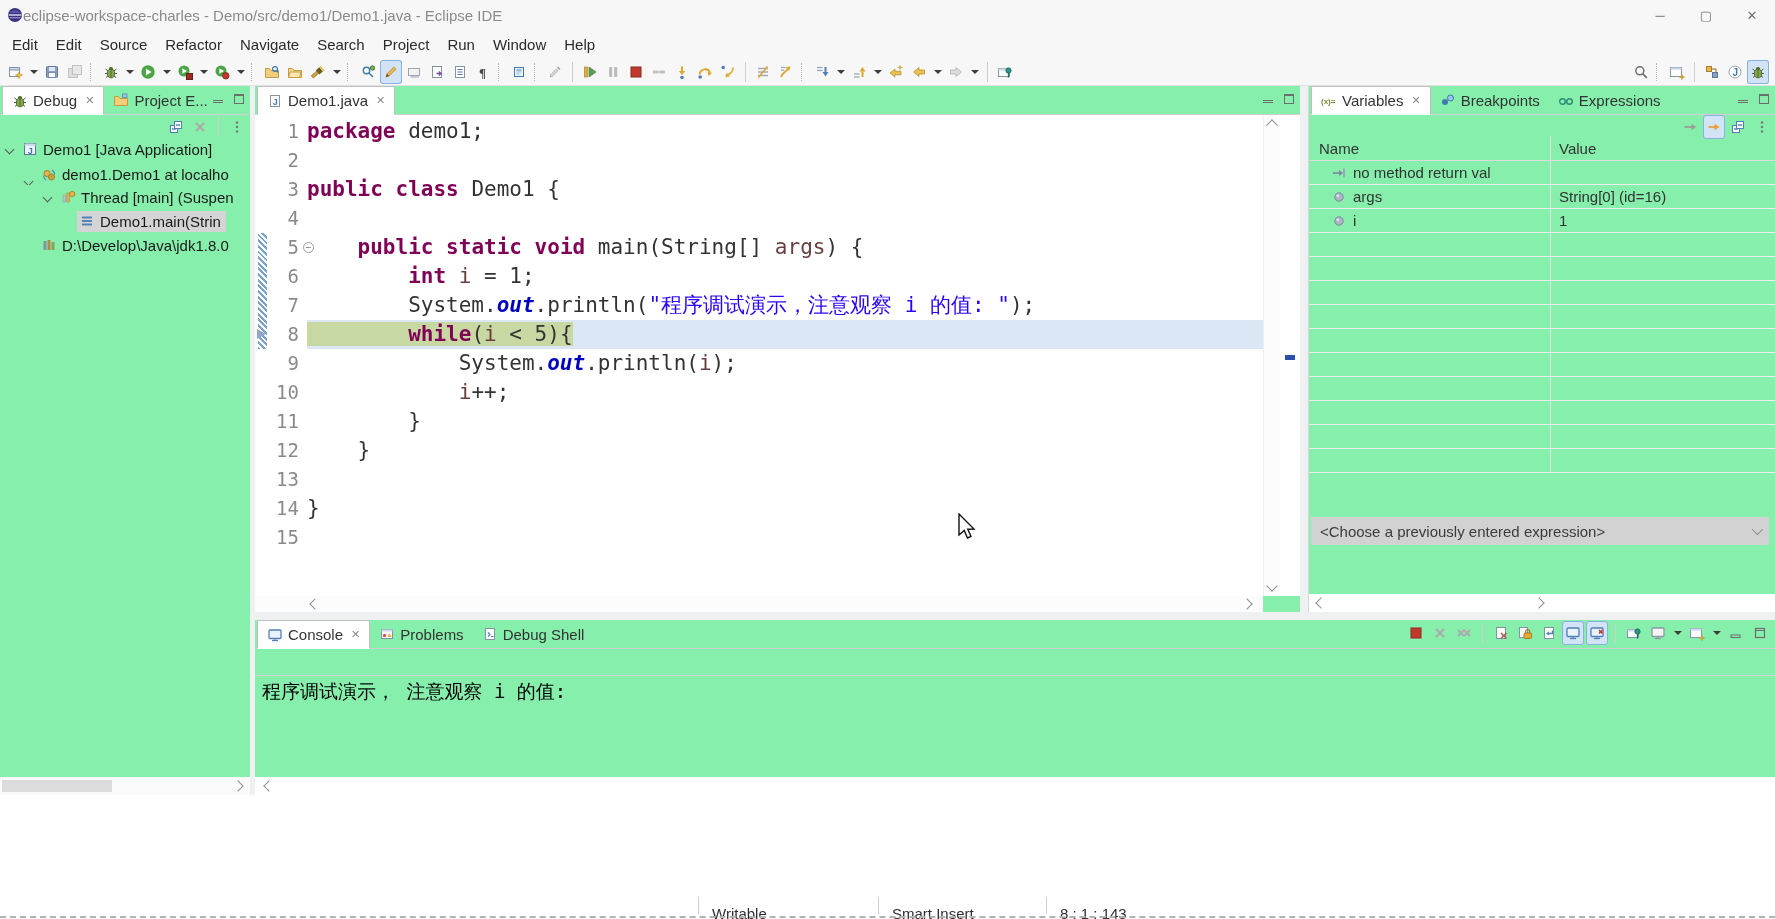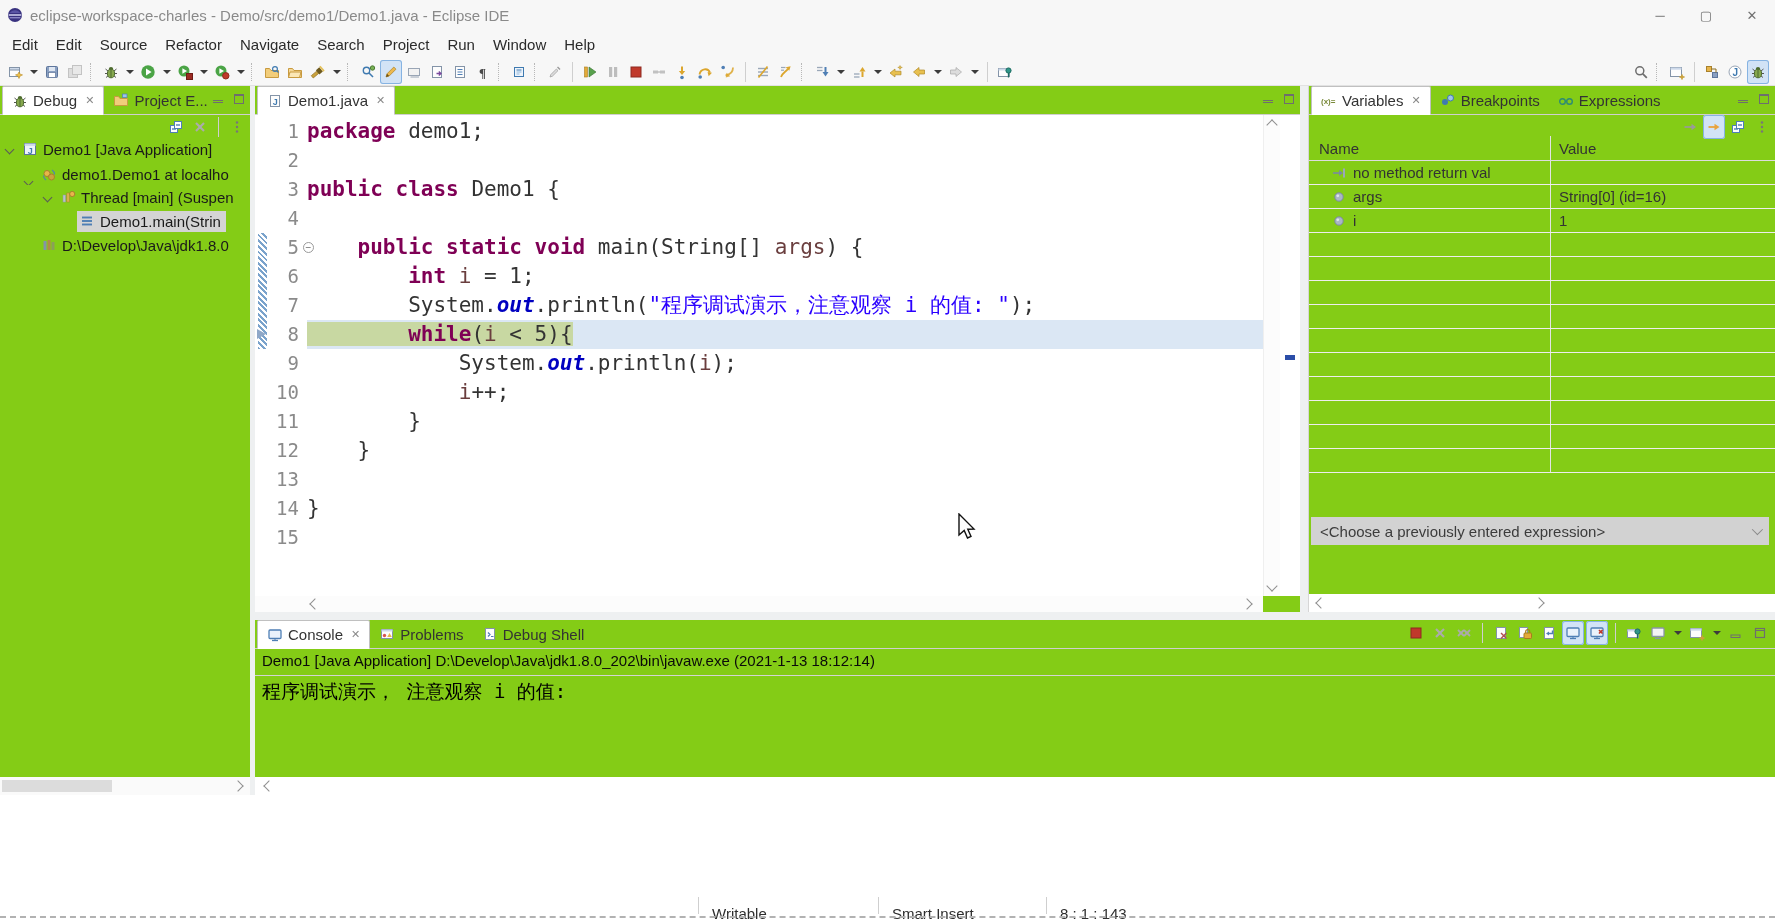--- a/index.html
+++ b/index.html
@@ -1,34 +1,34 @@
 <!DOCTYPE html>
 <html><head>
 <meta charset="utf-8">
 <style>
   *{margin:0;padding:0;box-sizing:border-box}
   html,body{width:1775px;height:919px;overflow:hidden}
   body{position:relative;font-family:"Liberation Sans",sans-serif;font-size:15px;color:#333;background:#eef0f1}
-  .titlebar{position:absolute;left:0;top:0;right:0;height:30px;background:#f7f7f7;display:flex;align-items:center;gap:7px;padding-left:7px}
+  .titlebar{position:absolute;left:0;top:0;right:0;height:30px;background:#f7f7f7;display:flex;align-items:center;gap:0;padding-left:7px}
   .title-text{color:#8a8a8a;font-size:15px;white-space:nowrap}
   .win-controls{margin-left:auto;display:flex;height:30px}
   .win-btn{width:46px;height:30px;display:flex;align-items:center;justify-content:center;color:#707070;font-size:13px}
   .menubar{position:absolute;left:0;top:30px;right:0;height:28px;background:#f7f7f7;display:flex;align-items:center;padding-left:3px}
   .menu-item{padding:4px 9px;color:#2b2b2b;white-space:nowrap}
   .toolbar{position:absolute;left:0;top:58px;right:0;height:28px;background:#f7f7f7;border-bottom:1px solid #e2e2e2;display:flex;align-items:center;padding:0 4px;gap:1px}
   .tb{min-width:22px;height:24px;display:inline-flex;align-items:center;justify-content:center;border-radius:3px}
   .tb.hl{background:#d2e3f6;box-shadow:inset 0 0 0 1px #86b3e2}
   .tb.drop{min-width:13px}
   .caret{width:0;height:0;border-left:4px solid transparent;border-right:4px solid transparent;border-top:4px solid #3c3c3c}
   .sep-dots{width:6px;height:18px;border-left:1px dotted #b8b8b8;margin:0 3px}
   .sep-bar{width:1px;height:20px;background:#cfcfcf;margin:0 5px}
   #tb-right{margin-left:auto;display:flex;align-items:center;gap:1px;padding-right:2px}
   .icn{display:inline-flex;width:16px;height:16px;align-items:center;justify-content:center}
   .icn svg{width:16px;height:16px}
-  .panel{position:absolute;background:#84cc16}
+  .panel{position:absolute;background:#86efac}
   .tabbar{position:absolute;left:0;top:0;right:0;height:29px;border-bottom:1px solid #cfcfcf;display:flex;align-items:flex-end;padding-left:2px}
   .tab{height:28px;display:flex;align-items:center;gap:5px;padding:0 9px;color:#333;white-space:nowrap}
   .tab.sel{background:#fff;border:1px solid #c0c0c0;border-bottom:1px solid #fff;border-radius:2px 2px 0 0;margin-bottom:-1px;height:29px}
   .tab .close{color:#8a8a8a;font-size:11px;margin-left:3px}
   .mmx{position:absolute;top:8px;right:6px;display:flex;gap:11px}
   .mm-min{width:10px;height:9px;border-bottom:3px double #6e6e6e}
   .mm-max{width:10px;height:10px;border:1px solid #6e6e6e;border-top:2px solid #6e6e6e}
   .view-tools{position:absolute;top:31px;left:0;right:2px;height:19px;display:flex;justify-content:flex-end;align-items:center;gap:2px}
   
   #left-panel{left:0;top:86px;width:250px;height:709px;overflow:hidden}
@@ -935,21 +935,20 @@
           </svg>
         </span>
         <span class="tb">
           <svg width="16" height="16" viewBox="0 0 16 16">
             <rect x="3.5" y="3.5" width="9" height="9" fill="none" stroke="#6e6e6e" stroke-width="1.2"></rect>
             <line x1="3.5" y1="5.5" x2="12.5" y2="5.5" stroke="#6e6e6e"></line>
           </svg>
         </span>
       </span>
   </div>
-  <div class="console-header">Demo1 [Java Application] D:\Develop\Java\jdk1.8.0_202\bin\javaw.exe  (2021-1-13 18:12:14)</div>
   <div class="console-sep"></div>
   <div class="console-out">程序调试演示， 注意观察 i 的值: </div>
   <div class="hscroll" style="background:#fff">
     <span class="chv l" style="left:10px;top:5px"></span>
   </div>
 </div>
 
 <div id="bottom-filler"></div>
 
 <div id="statusbar">

